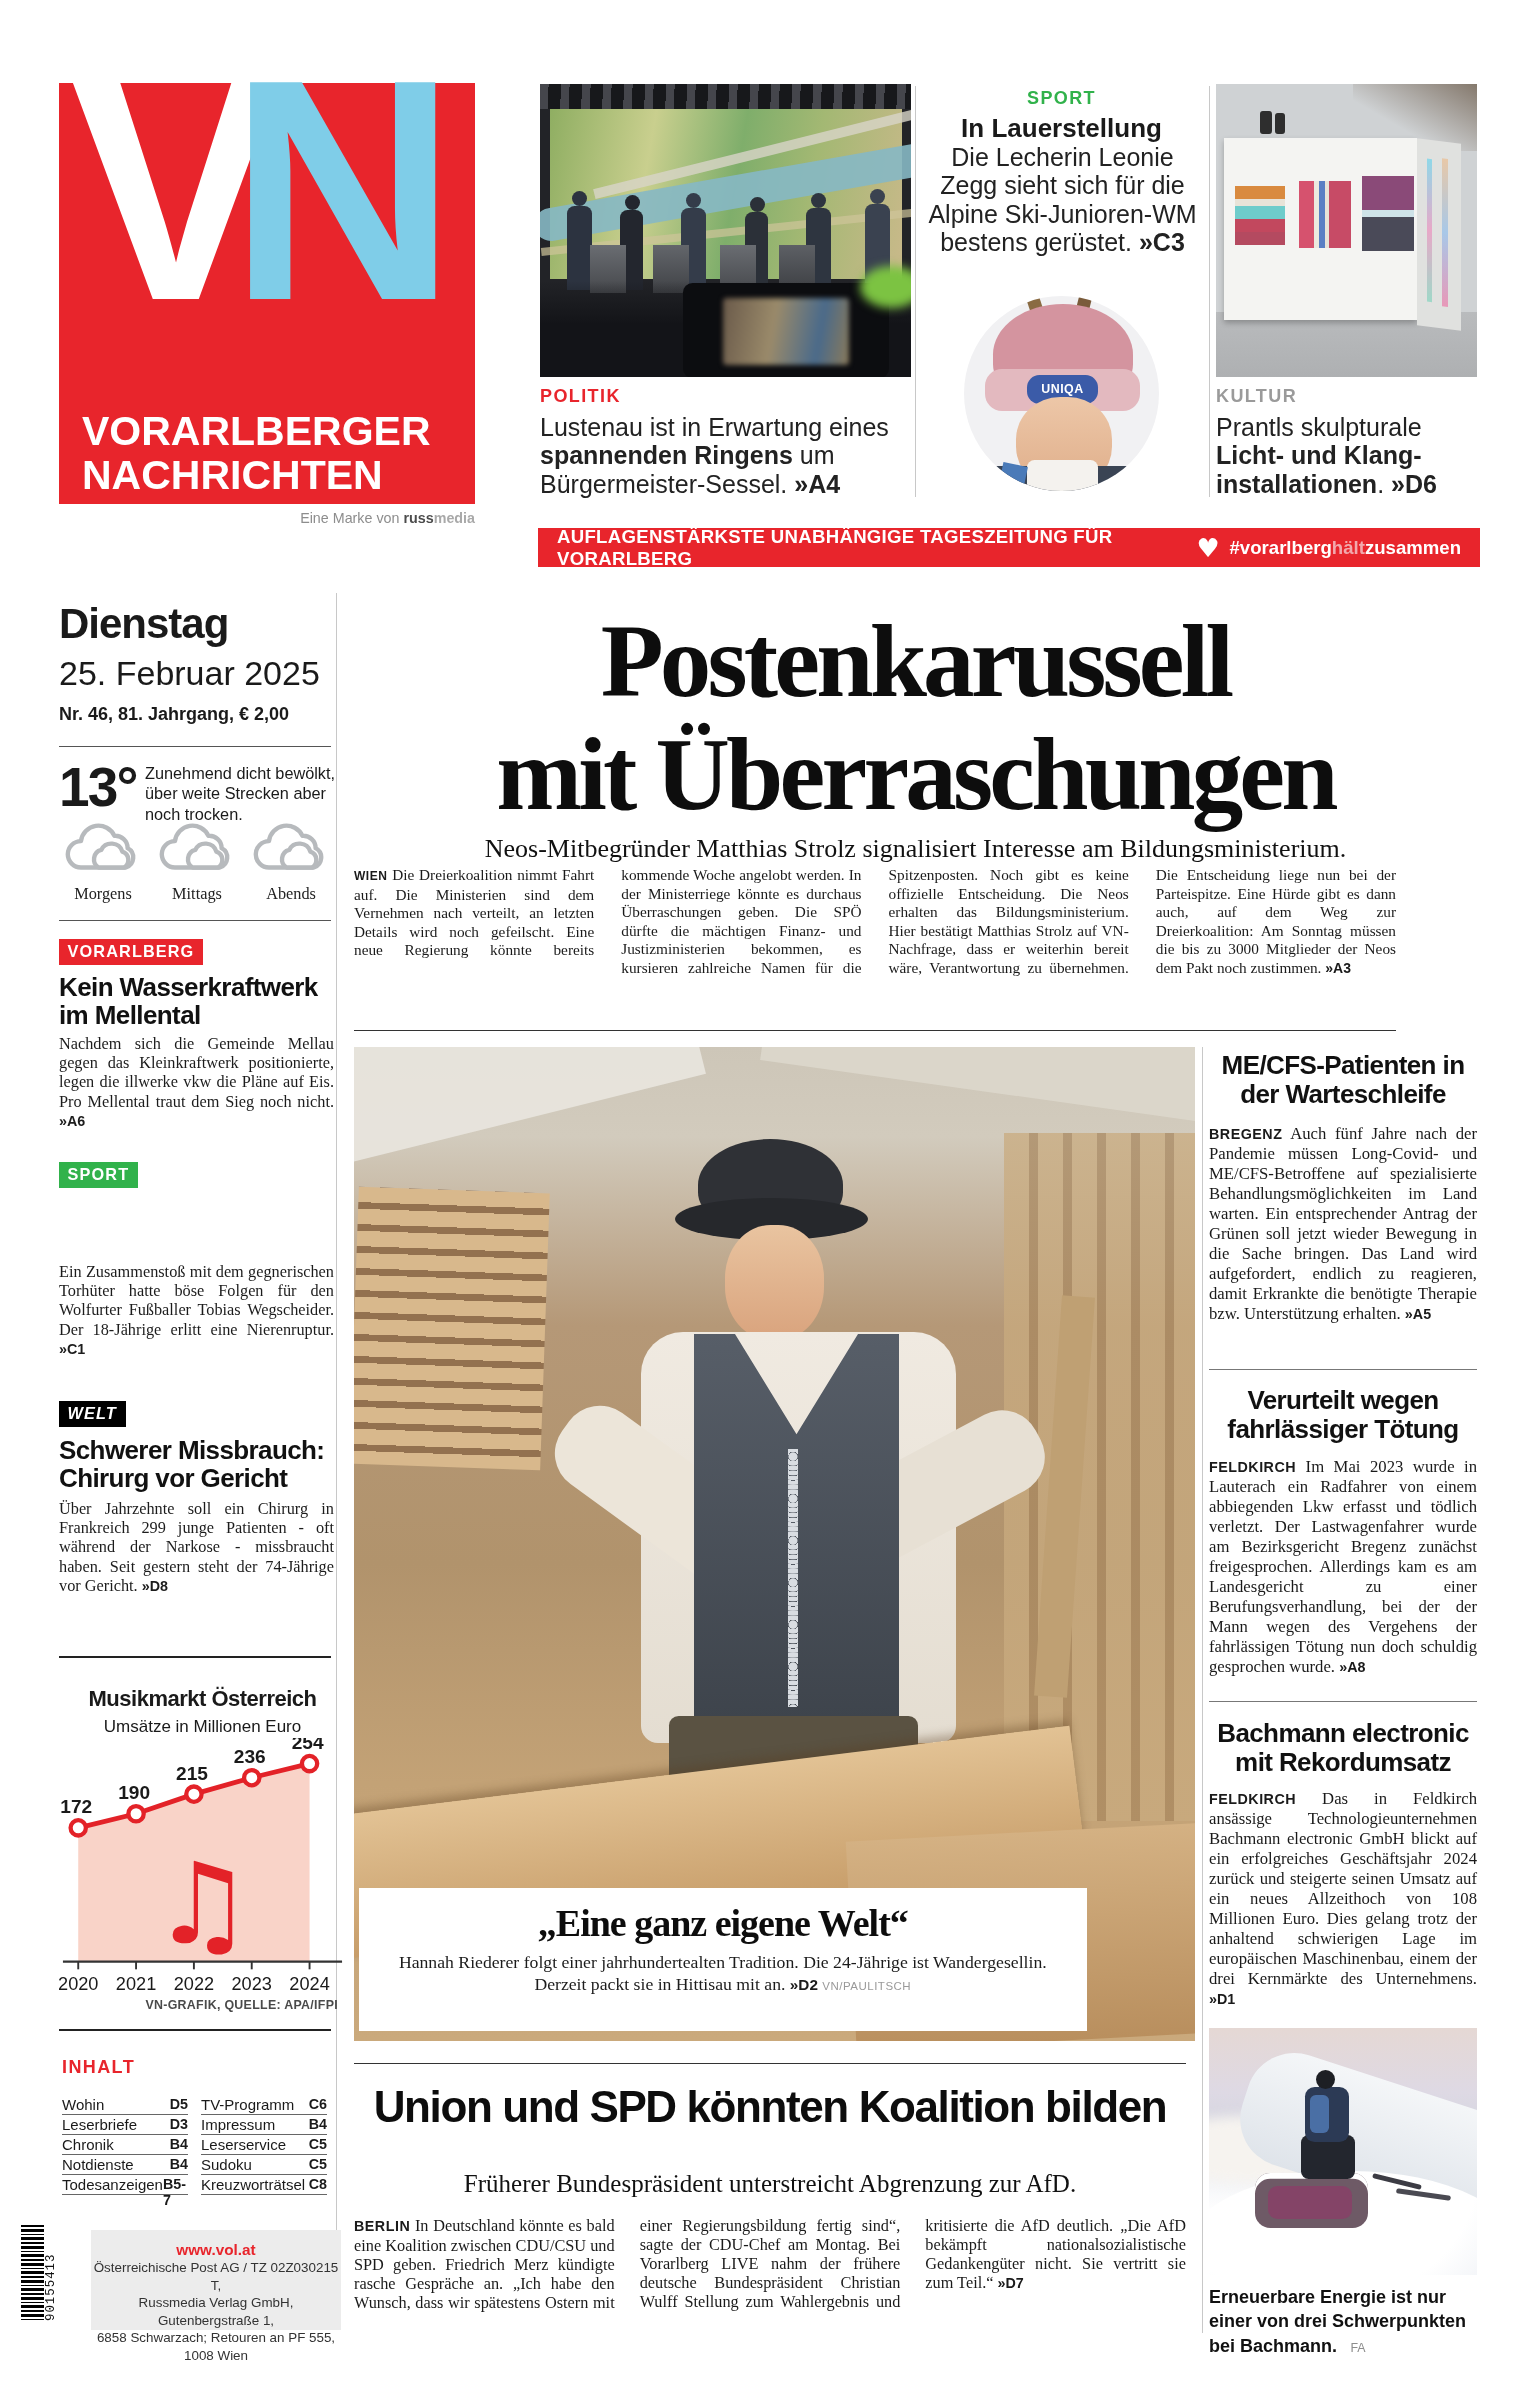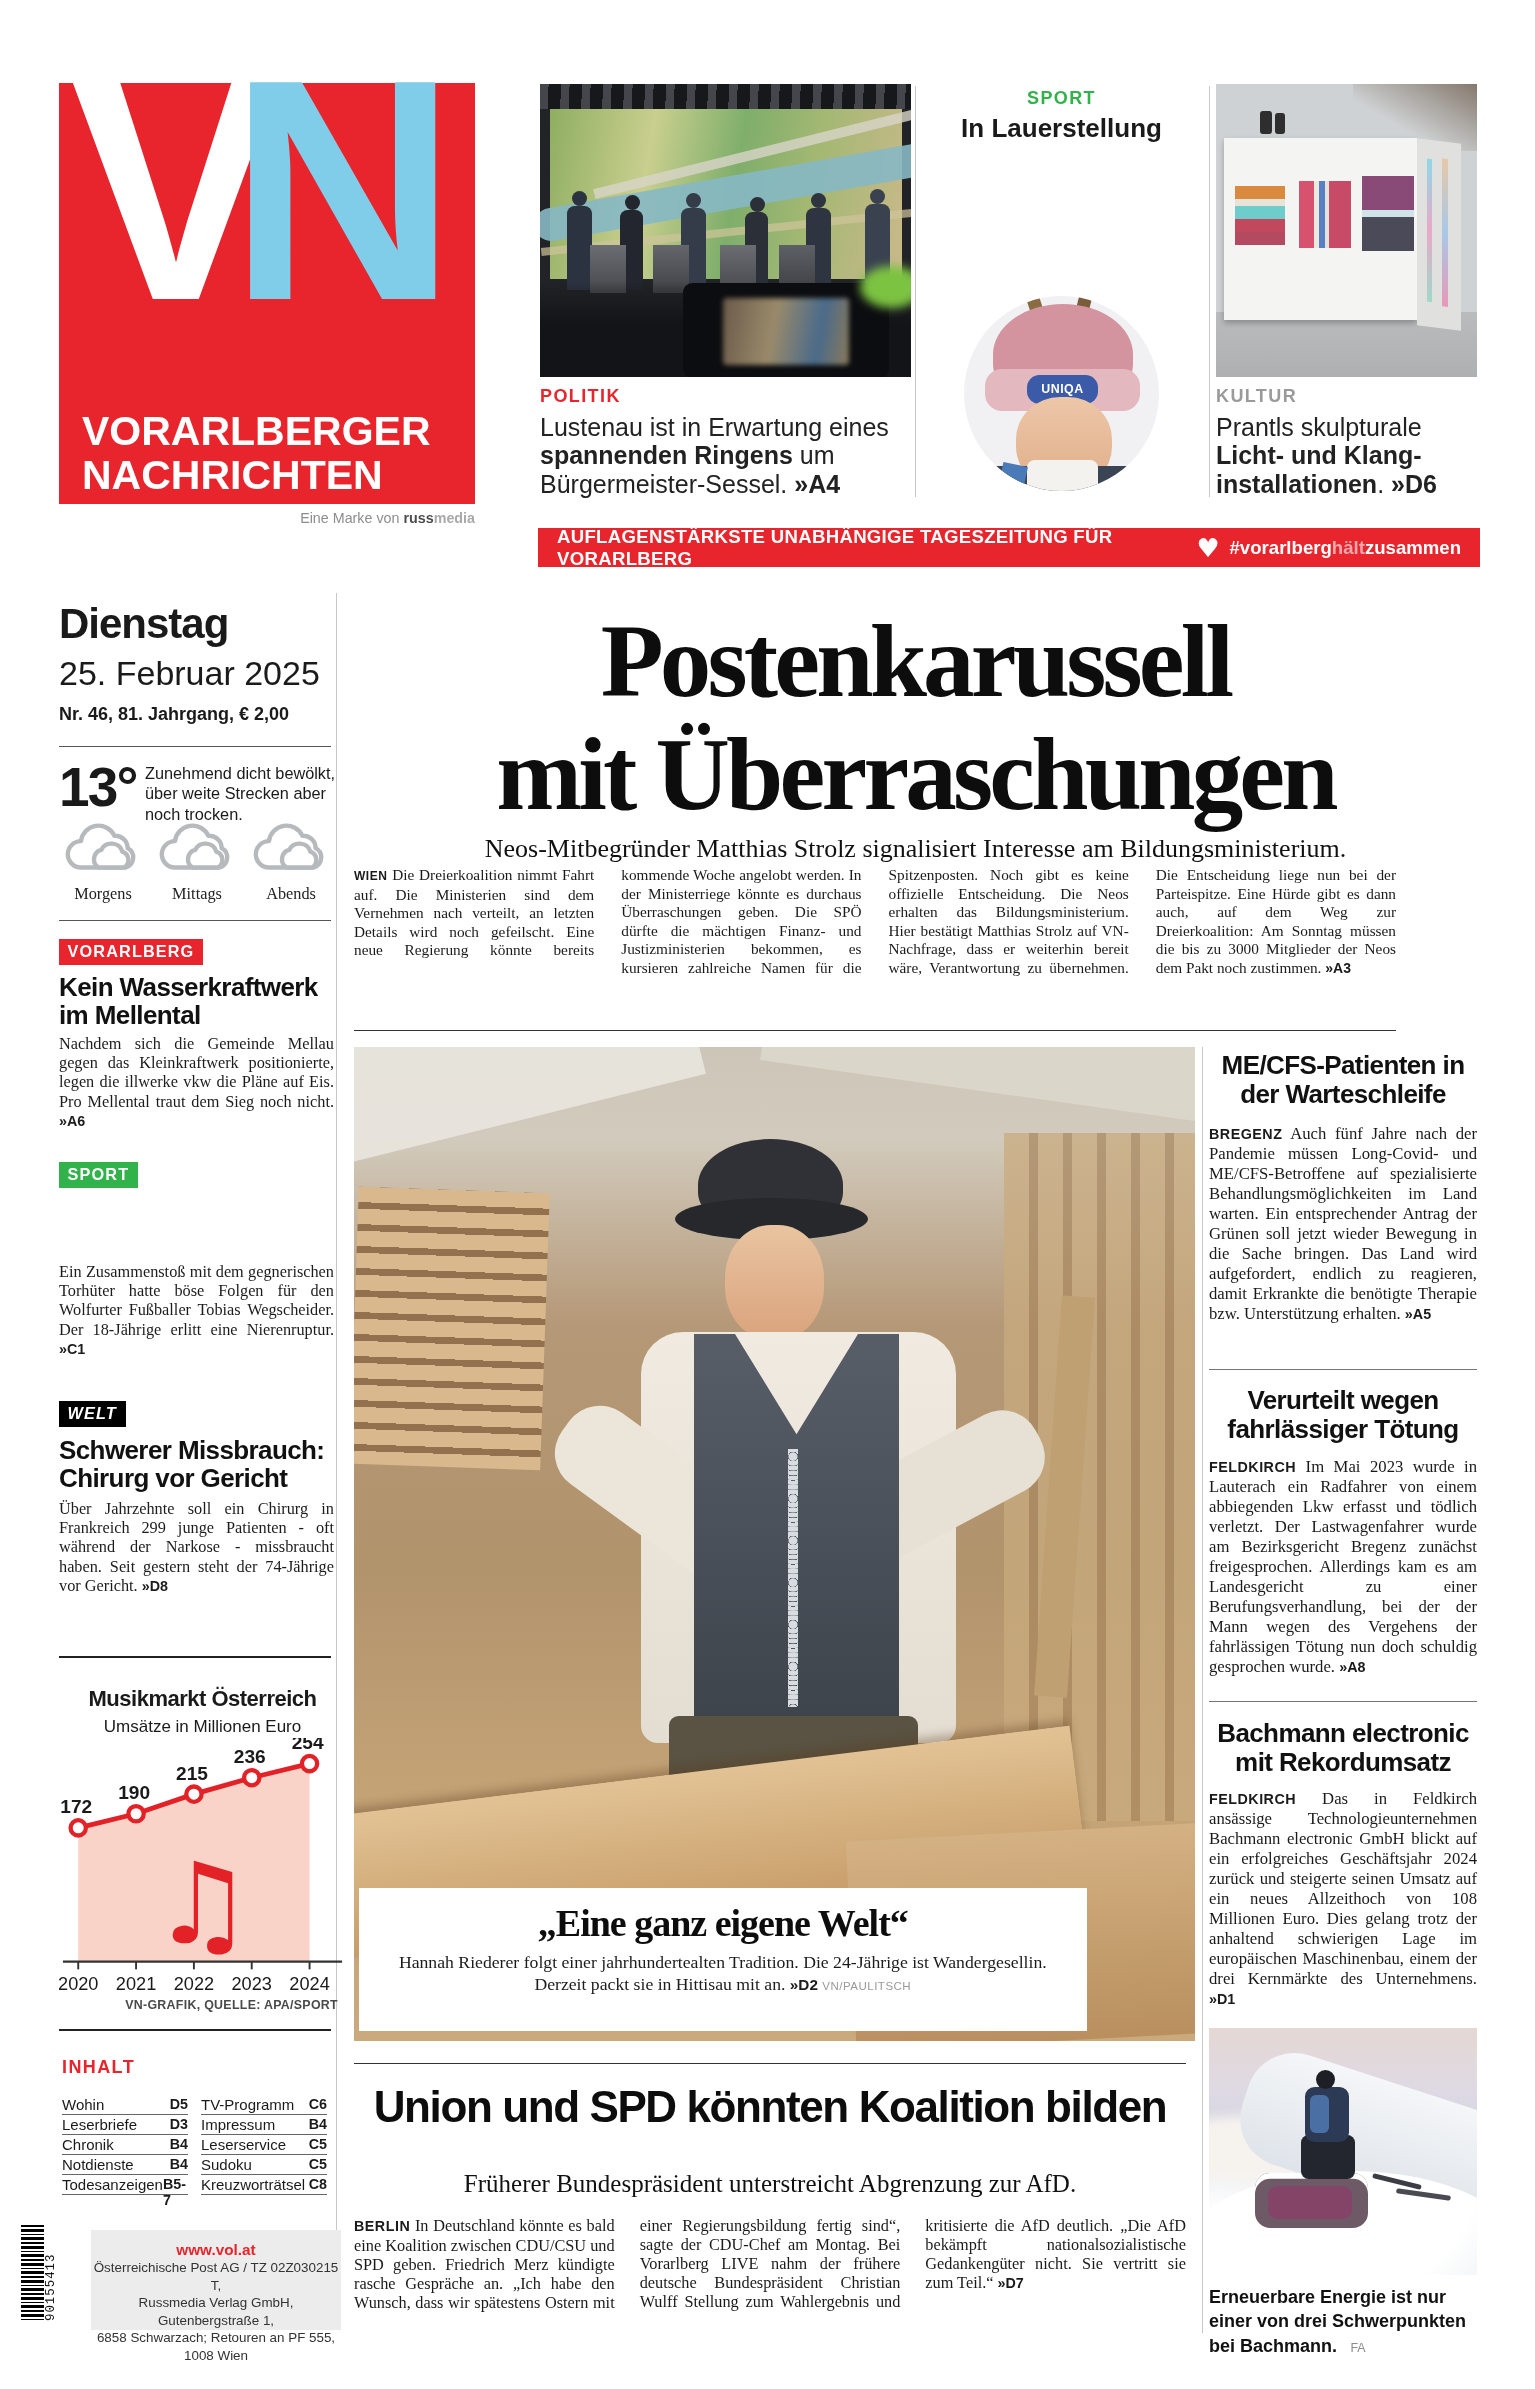--- a/index.html
+++ b/index.html
@@ -151,20 +151,21 @@
     </div>
     <div class="layer" style="left:320px;top:182px;width:63px;height:42px;background:#7cc342;border-radius:50%;filter:blur(4.8px);"></div>
   </div>
   <div class="abs teaser-label" style="left:540px;top:386px;color:#e8252c;">POLITIK</div>
   <div class="abs teaser-head" style="left:540px;top:413px;width:375px;">Lustenau ist in Erwartung eines <b>spannenden Ringens</b> um Bürgermeister-Sessel. <b class="ref">»A4</b></div>
 
   <div class="vrule" style="left:915px;top:86px;height:411px;"></div>
 
   <div class="abs teaser-label" style="left:922px;top:88px;width:279px;text-align:center;color:#31b24b;">SPORT</div>
   <div class="abs" style="left:922px;top:113px;width:279px;text-align:center;font-weight:700;font-size:26px;">In Lauerstellung</div>
+  <div class="abs teaser-head" style="left:920px;top:143px;width:285px;text-align:center;">Die Lecherin Leonie Zegg sieht sich für die Alpine Ski-Junioren-WM bestens gerüstet. <b class="ref">»C3</b></div>
   <div class="photo" id="sport-photo">
     <div class="layer" style="left:65px;top:-3.8px;width:13.4px;height:29px;background:#8a6b42;transform:rotate(-18deg);"></div>
     <div class="layer" style="left:113px;top:-5.7px;width:13.4px;height:31px;background:#7a5b3a;transform:rotate(14deg);"></div>
     <div class="layer" style="left:29px;top:7.6px;width:140px;height:101px;background:#d4949f;border-radius:52% 52% 42% 42%;"></div>
     <div class="layer" style="left:21px;top:73px;width:155px;height:42px;background:#e3b9bf;border-radius:17px;">
       <div class="layer" style="left:42px;top:5.7px;width:71px;height:29px;background:#3b5ba8;border-radius:12.4px;color:#fff;font-weight:700;font-size:12.4px;text-align:center;line-height:29px;letter-spacing:0.5px;">UNIQA</div>
     </div>
     <div class="layer" style="left:52px;top:101px;width:96px;height:92px;background:linear-gradient(180deg,#edc7a8,#dfae8a);border-radius:46%;"></div>
     <div class="layer" style="left:1.9px;top:170px;width:191px;height:57px;background:#3a4454;"></div>
     <div class="layer" style="left:63px;top:164px;width:71px;height:38px;background:#f4f2ee;border-radius:7.6px;"></div>
@@ -266,21 +267,21 @@
       <line x1="201.5" y1="234" x2="201.5" y2="242" stroke="#333" stroke-width="2"></line>
       <circle cx="201.5" cy="41.52" r="8" fill="#fff" stroke="#e32228" stroke-width="4.5"></circle>
       <text x="199.5" y="26.520000000000003" font-size="20" font-weight="bold" fill="#1a1a1a" text-anchor="middle" font-family="&quot;Liberation Sans&quot;,sans-serif">236</text>
       <text x="201.5" y="264" font-size="19" fill="#1a1a1a" text-anchor="middle" font-family="&quot;Liberation Sans&quot;,sans-serif">2023</text>
       <line x1="262" y1="234" x2="262" y2="242" stroke="#333" stroke-width="2"></line>
       <circle cx="262" cy="26.760000000000005" r="8" fill="#fff" stroke="#e32228" stroke-width="4.5"></circle>
       <text x="260" y="11.760000000000005" font-size="20" font-weight="bold" fill="#1a1a1a" text-anchor="middle" font-family="&quot;Liberation Sans&quot;,sans-serif">254</text>
       <text x="262" y="264" font-size="19" fill="#1a1a1a" text-anchor="middle" font-family="&quot;Liberation Sans&quot;,sans-serif">2024</text>
       <line x1="4" y1="234" x2="296" y2="234" stroke="#333" stroke-width="2.5"></line>
     </svg>
-  <div class="abs" style="left:59px;top:1998px;width:279px;text-align:right;font-weight:700;font-size:12.4px;color:#4a4a4a;letter-spacing:0.3px;">VN-GRAFIK, QUELLE: APA/SPORT</div>
+  <div class="abs" style="left:59px;top:1998px;width:279px;text-align:right;font-weight:700;font-size:12.4px;color:#4a4a4a;letter-spacing:0.3px;">VN-GRAFIK, QUELLE: APA/IFPI</div>
   <div class="hrule" style="left:59px;top:2029px;width:272px;height:1.9px;background:#222;"></div>
 
   <div class="abs" style="left:62px;top:2057px;color:#e8252c;font-weight:700;font-size:18px;letter-spacing:1.4px;">INHALT</div>
   <div class="abs idx-col" style="left:62px;top:2095px;">
     <div class="idx-row">
         <span>Wohin</span>
         <b>D5</b>
       </div>
     <div class="idx-row">
         <span>Leserbriefe</span>

